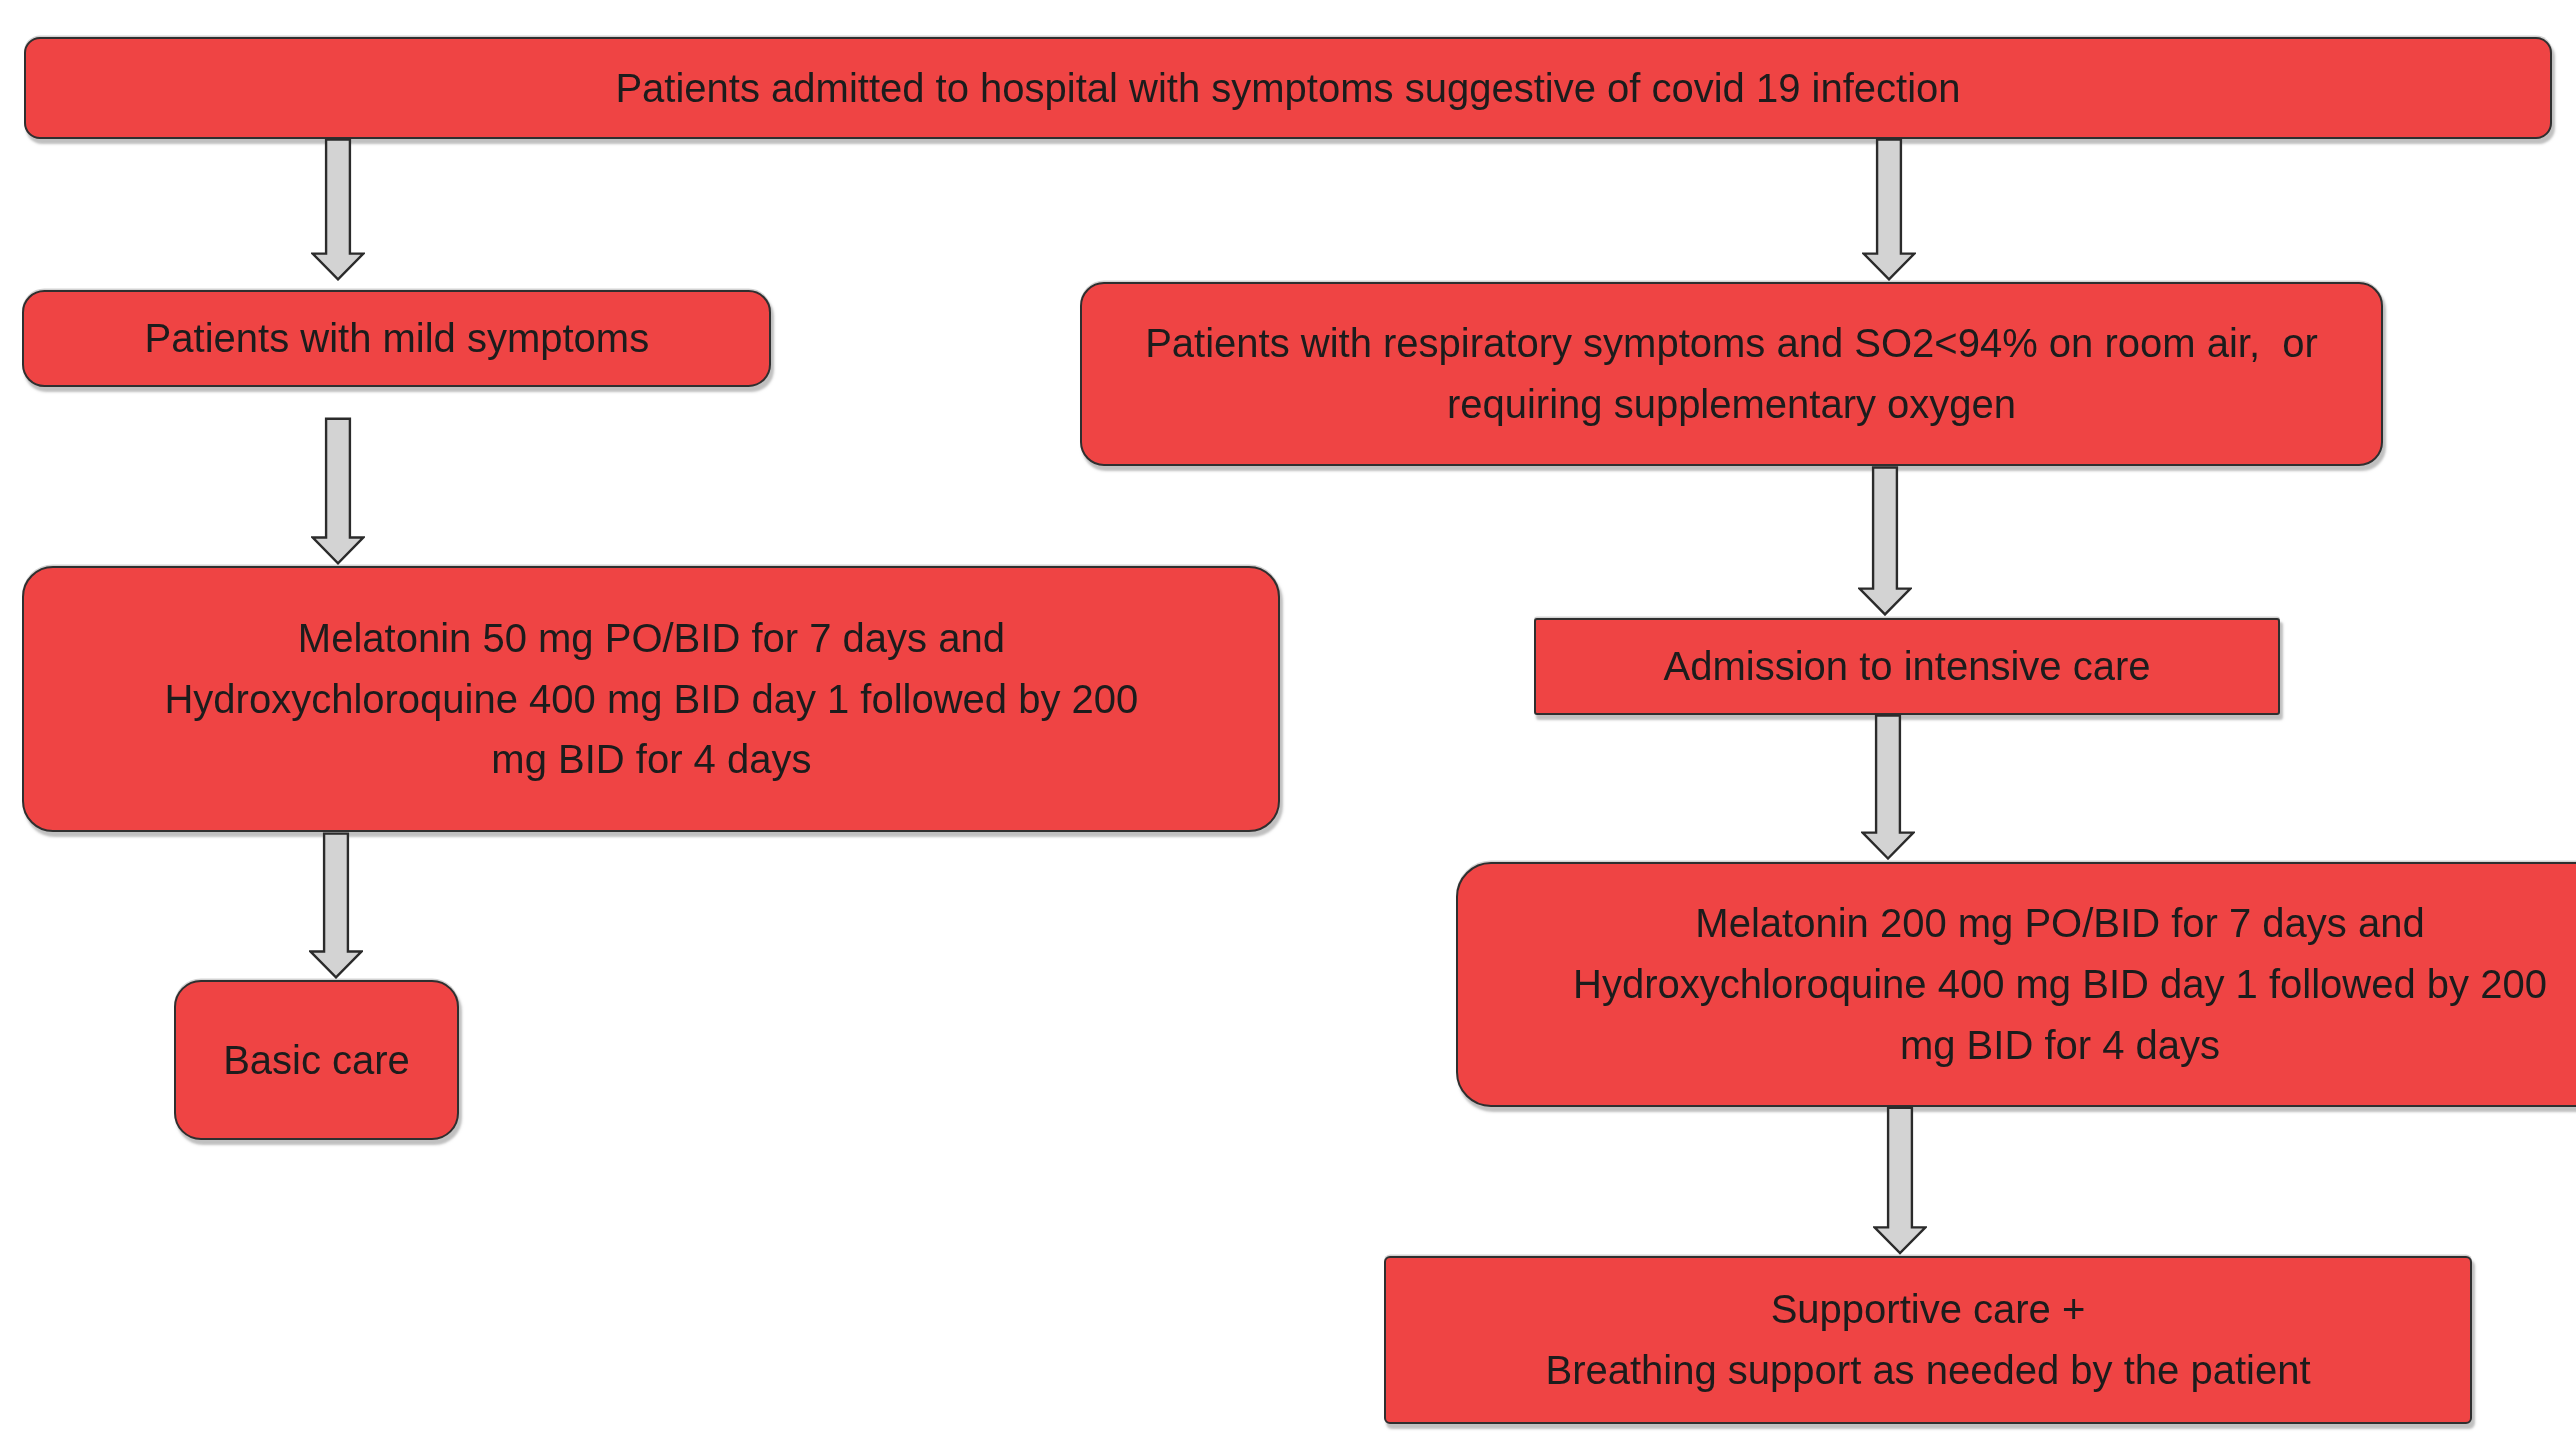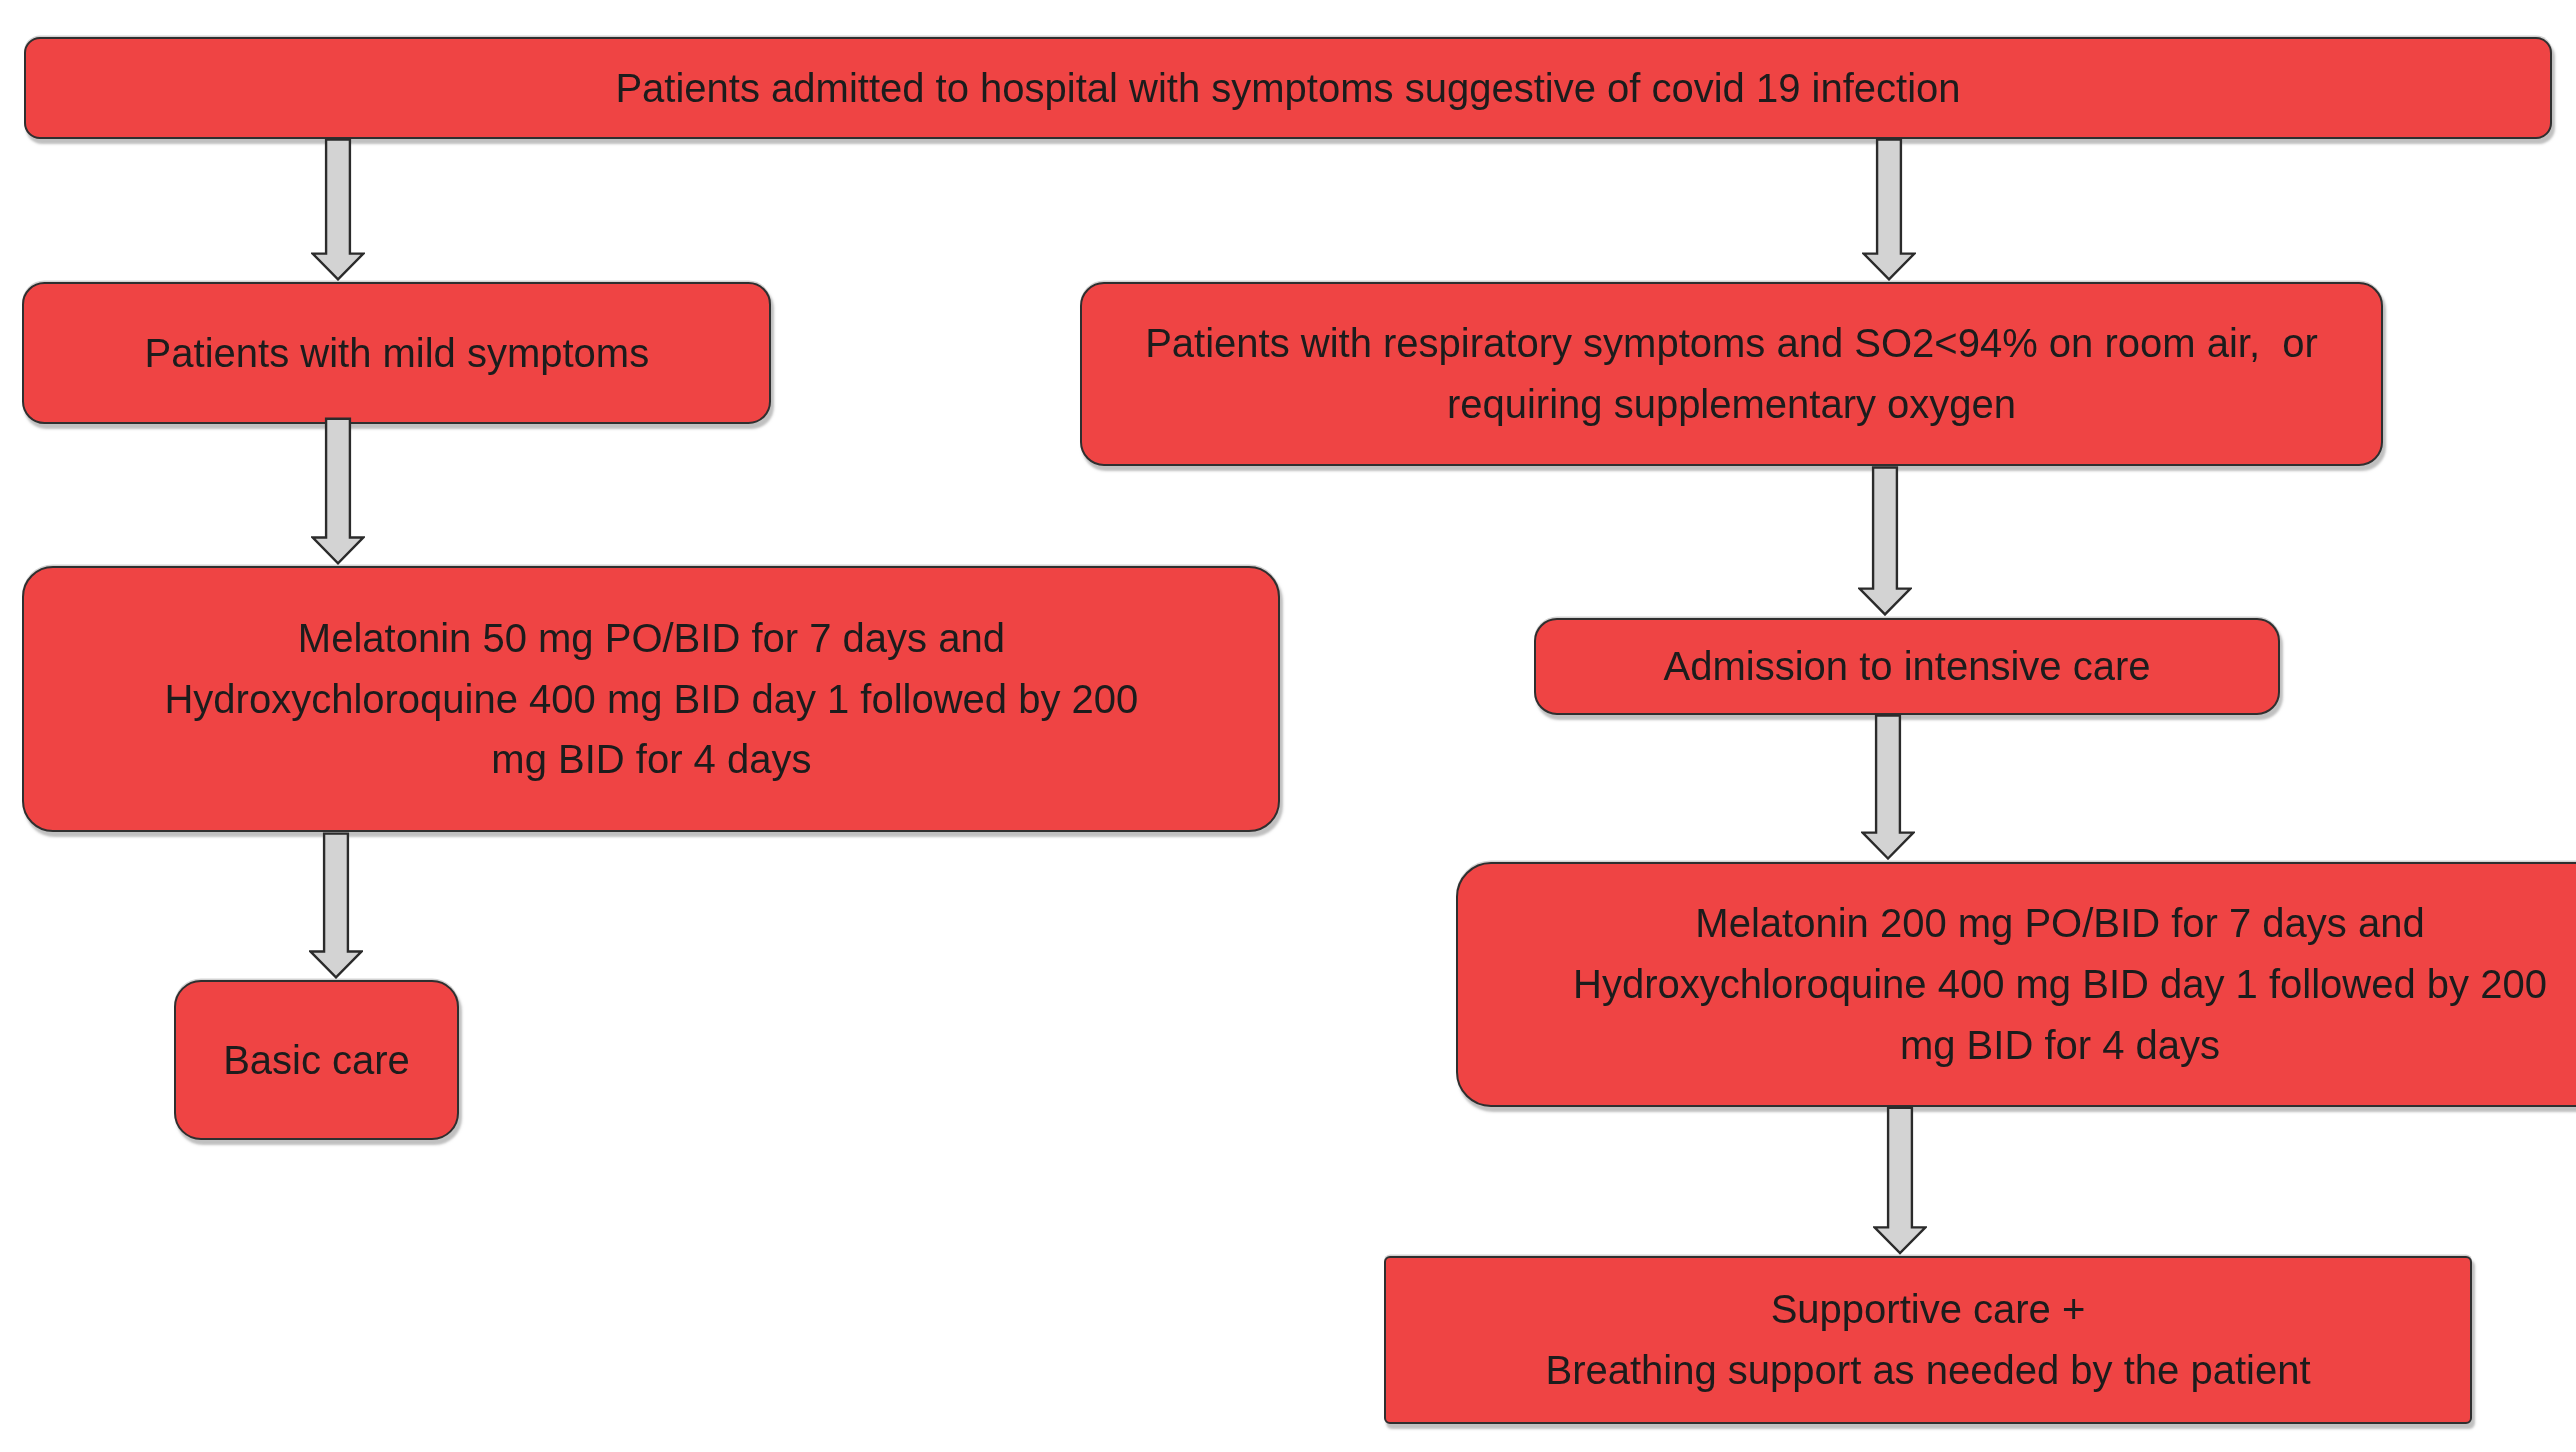--- a/index.html
+++ b/index.html
@@ -10,25 +10,25 @@
     position:absolute;box-sizing:border-box;
     background:#ef4444;border:2.4px solid #2f2f2f;border-radius:24px;
     display:flex;align-items:center;justify-content:center;
     text-align:center;color:#1c1c1c;font-size:40px;line-height:1.52;
     padding:0 17.6px;
     box-shadow:2.4px 4.8px 2.4px rgba(130,130,130,0.50), 0 -1.6px 0 rgba(130,130,130,0.35);
   }
   .node-text{white-space:pre-wrap;}
 
   .n-admitted{left:24px;  top:37px;   width:2528px; height:102px; border-radius:16px;}
-  .n-mild    {left:22.4px;  top:282px;  width:749px;  height:142px; border-radius:22.4px;}
+  .n-mild    {left:22.4px;  top:290px;  width:749px;  height:97px; border-radius:22.4px;}
   .n-resp    {left:1080px;top:282px;  width:1303px; height:184px; border-radius:24px;}
   .n-mel50   {left:22.4px;  top:566px;  width:1258px; height:266px; border-radius:31px;}
   .n-basic   {left:174px; top:980px; width:285px;  height:160px; border-radius:27px;}
-  .n-adm     {left:1534px;top:618px;  width:746px;  height:97px; border-radius:23px;}
+  .n-adm     {left:1534px;top:618px;  width:746px;  height:97px; border-radius:3px;}
   .n-mel200  {left:1428px;top:862px; width:1208px; height:245px; border-radius:35px;margin-left:28px;}
   .n-support {left:1384px;top:1256px; width:1088px; height:168px; border-radius:6px;}
 
   .arrow{position:absolute;display:block;}
   .arrow polygon{fill:#d3d3d3;stroke:#2b2b2b;stroke-width:3;stroke-linejoin:miter;}
 </style>
 </head>
 <body>
 
 <div class="canvas">

